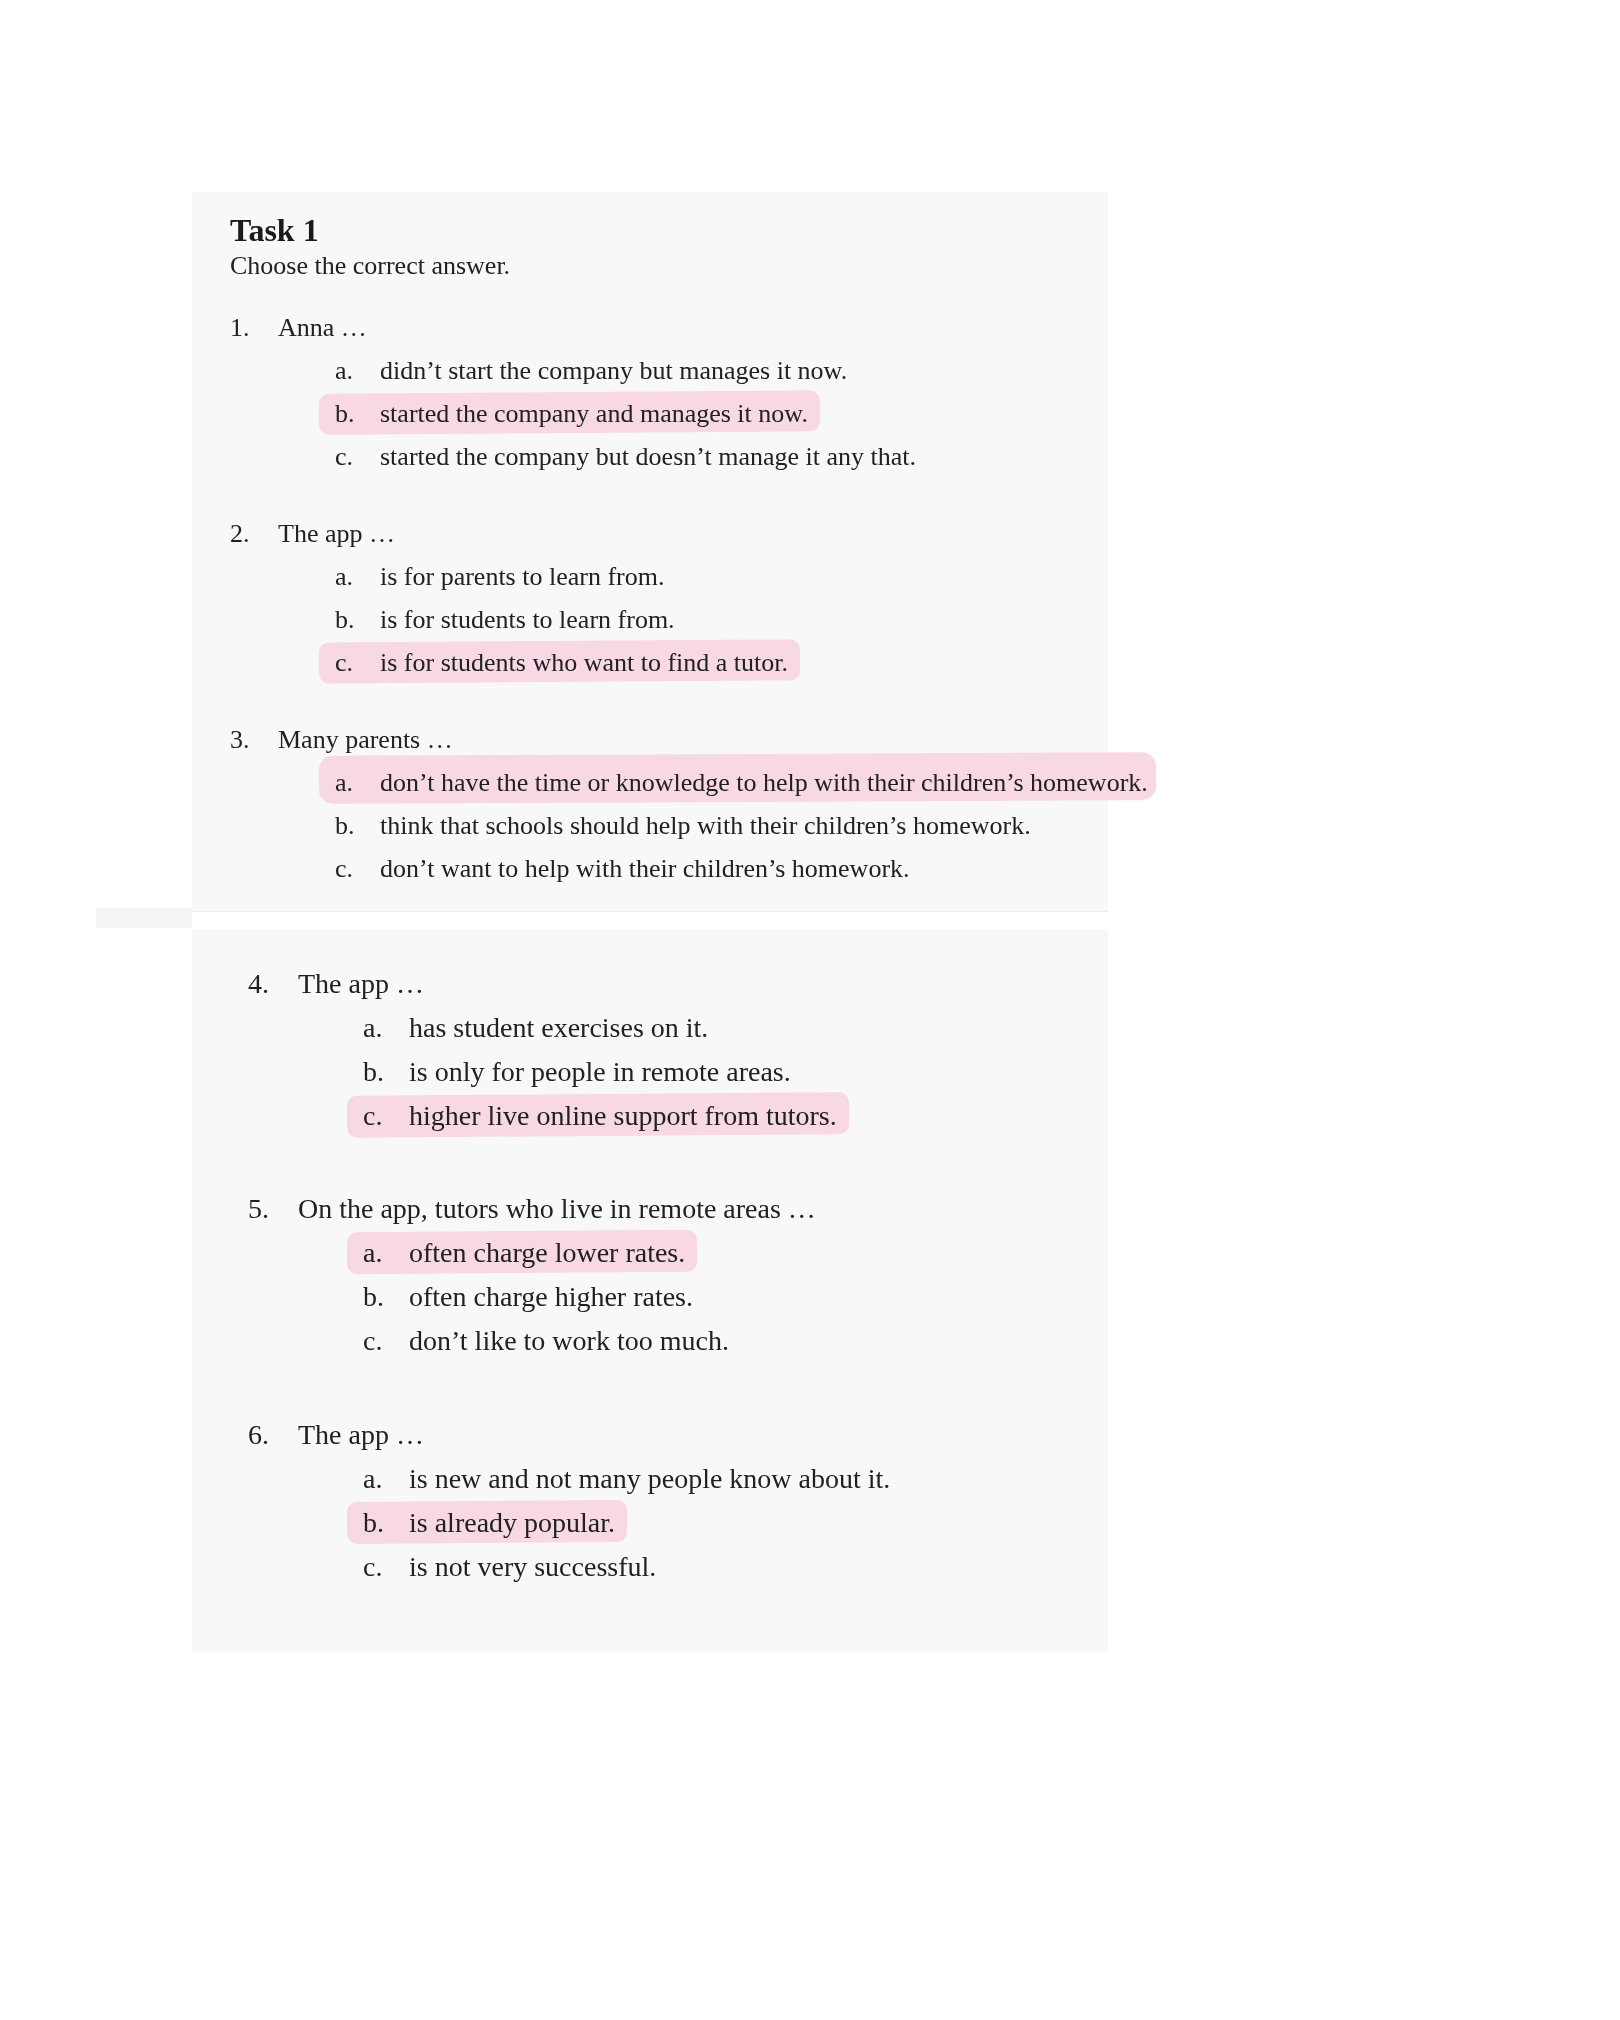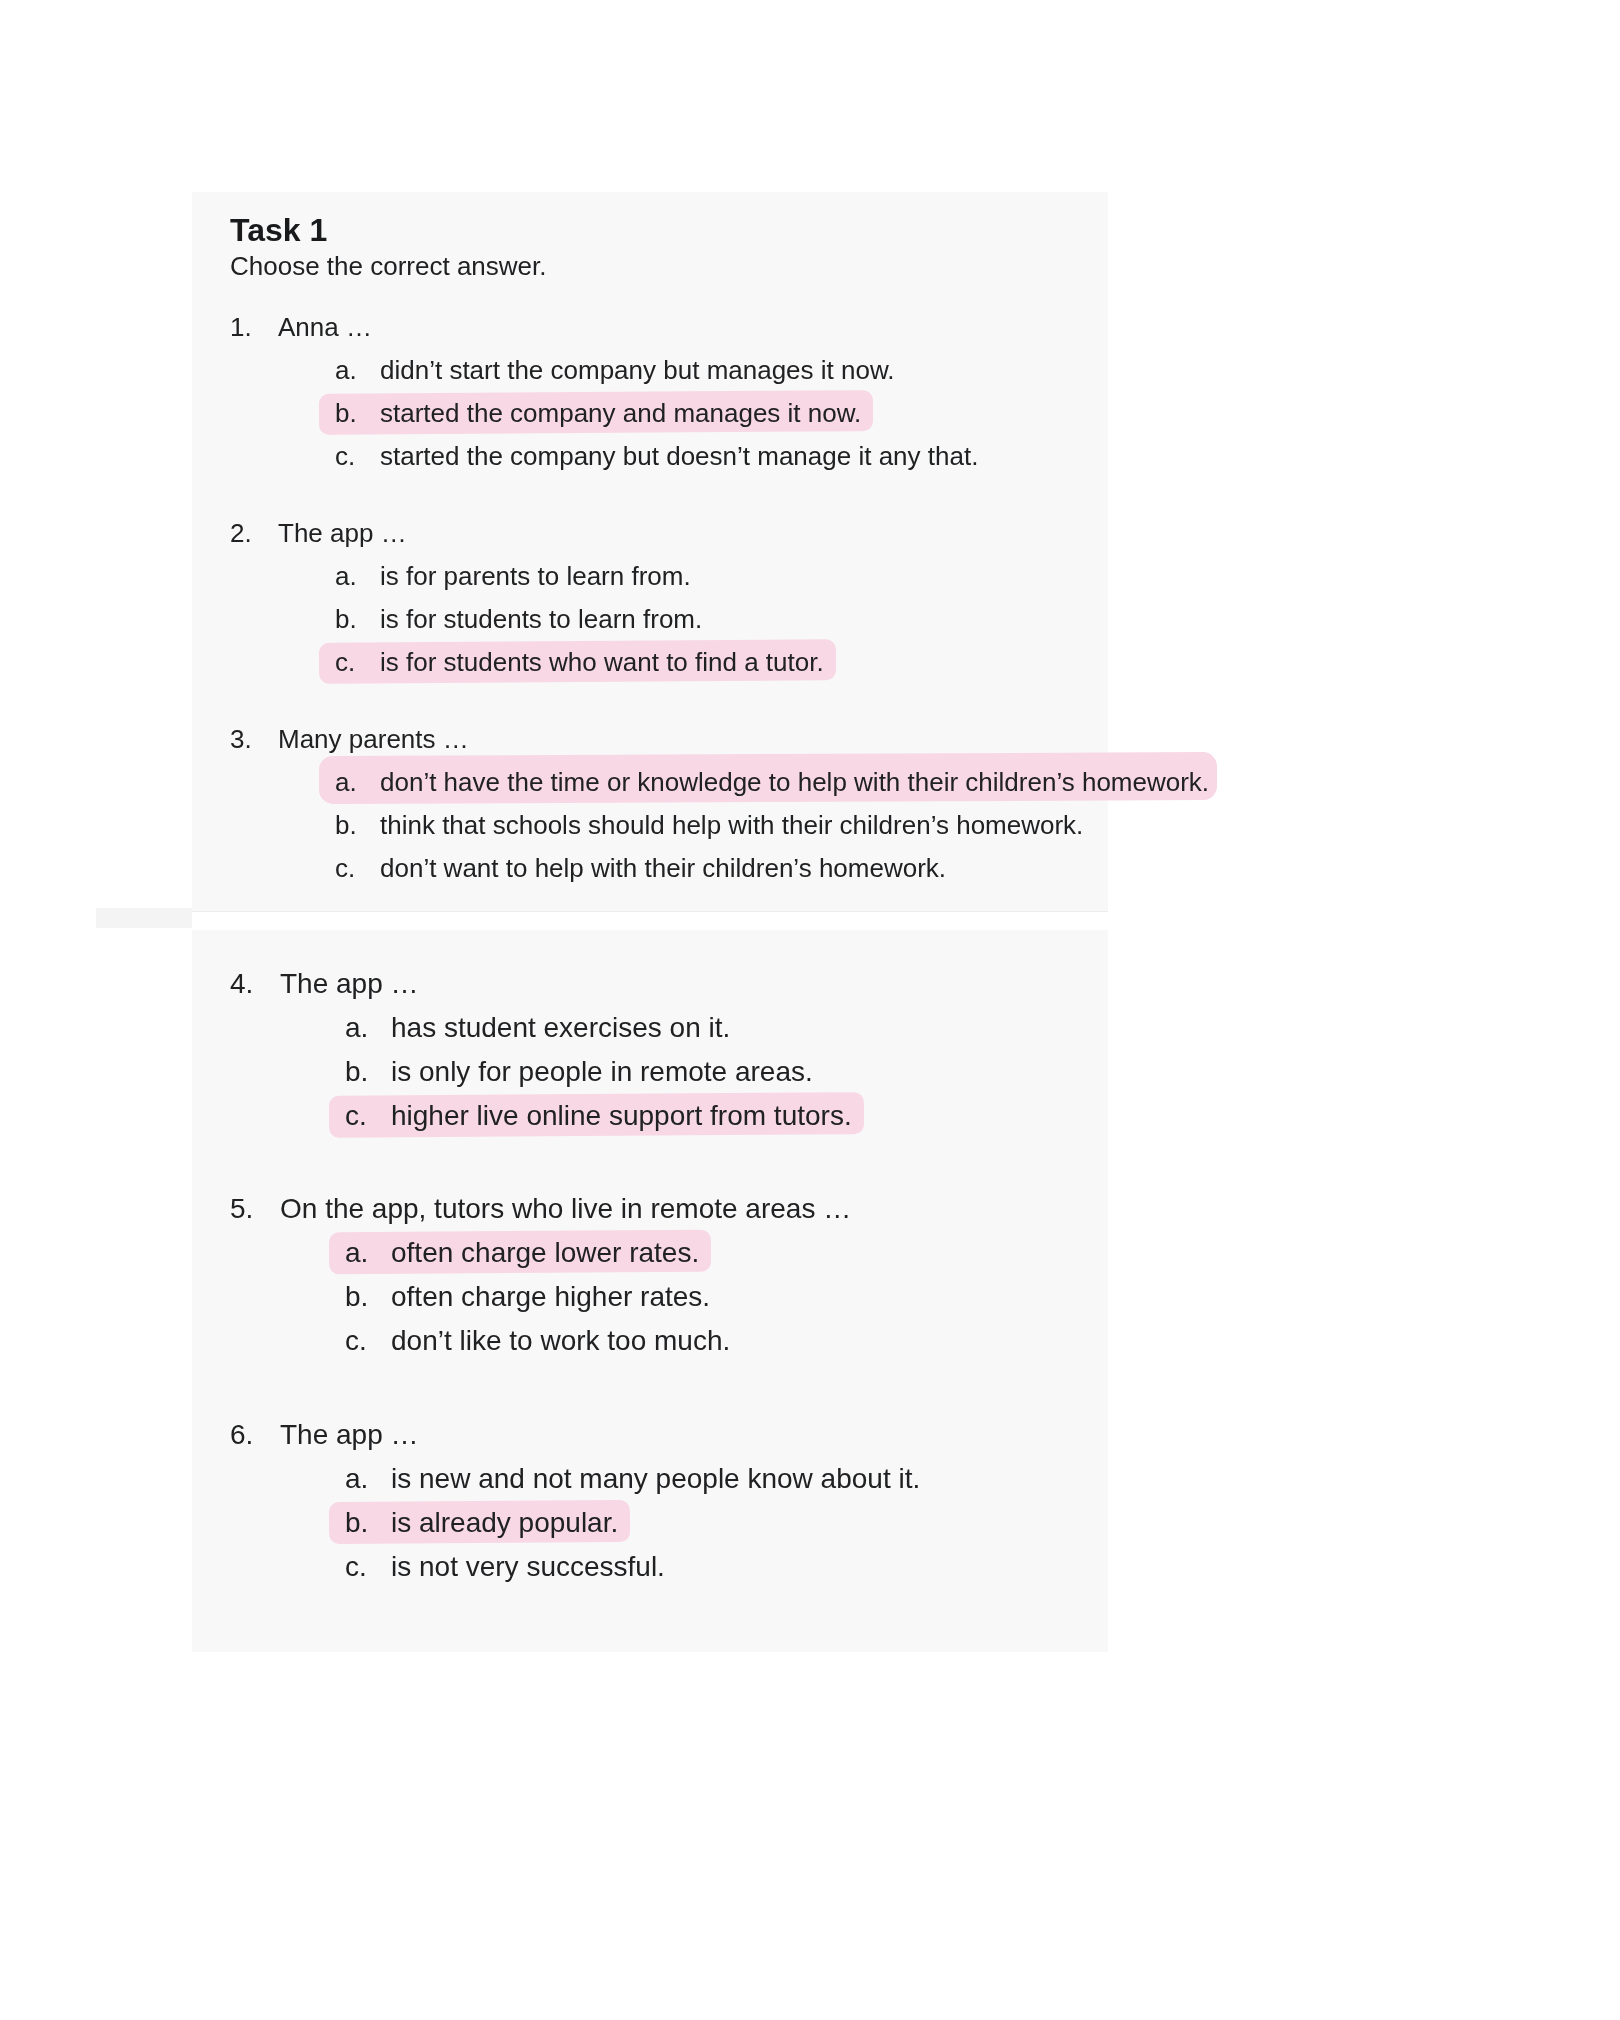--- a/index.html
+++ b/index.html
@@ -17,23 +17,23 @@
     -webkit-font-smoothing:antialiased;
   }
   .canvas{position:relative;width:1620px;height:2020px;overflow:hidden;}
 
   
   .bg-block{position:absolute;background:var(--block-bg);}
   .bg-block.b1{left:192px;top:192px;width:916px;height:719px;border-bottom:1px solid var(--seam);}
   .bg-block.b2{left:192px;top:930px;width:916px;height:722px;}
   .seam-notch{position:absolute;left:96px;top:908px;width:96px;height:20px;background:rgba(0,0,0,0.045);}
 
-  .section{position:absolute;z-index:1;}
+  .section{position:absolute;z-index:1;font-family:Liberation Serif, serif;}
   .section-1{left:230px;top:200px;width:1180px;font-size:26px;line-height:43px;}
-  .section-2{left:230px;top:962px;width:1180px;font-size:28px;line-height:44px;}
+  .section-2{left:248px;top:962px;width:1180px;font-size:28px;line-height:44px;}
 
   h1.task-title{
     font-size:32px;line-height:36px;margin:12px 0 0 0;font-weight:bold;color:#191a1b;
   }
   p.task-instructions{margin:0;font-size:26px;line-height:36px;}
 
   .question{margin-top:34px;}
   .section-1 .question:first-of-type{margin-top:22px;}
   .section-2 .question{margin-top:50px;}
   .section-2 .question:first-of-type{margin-top:0;}

